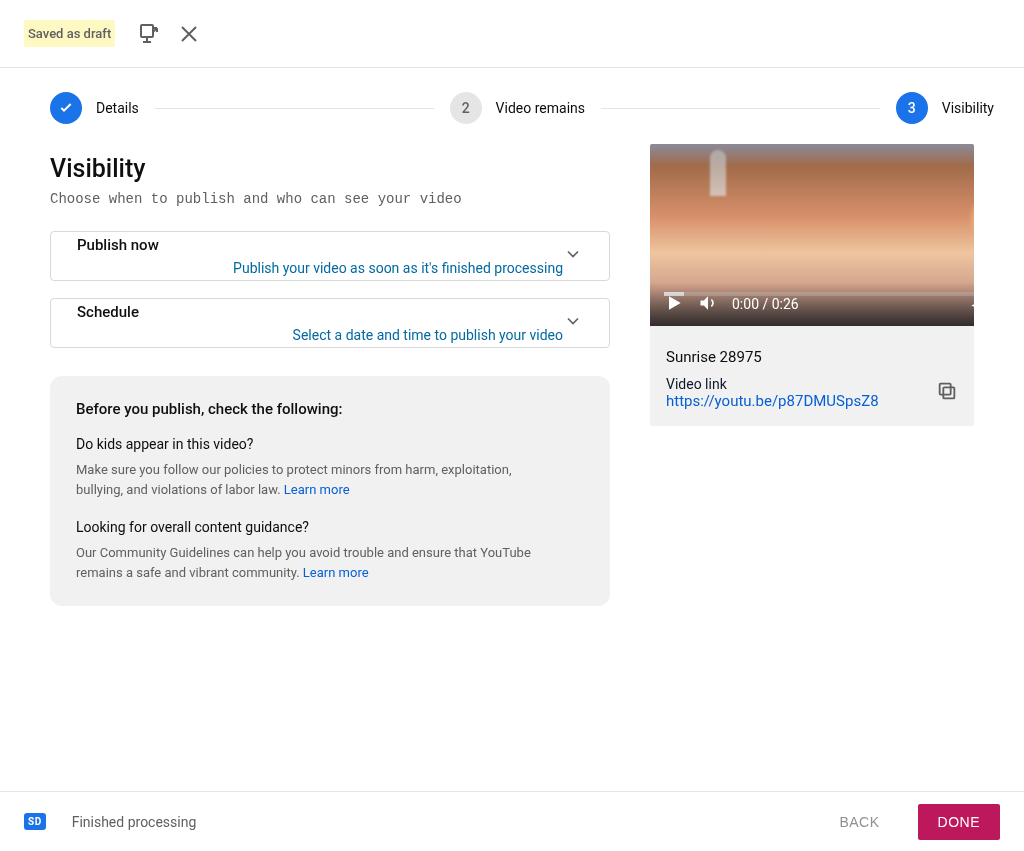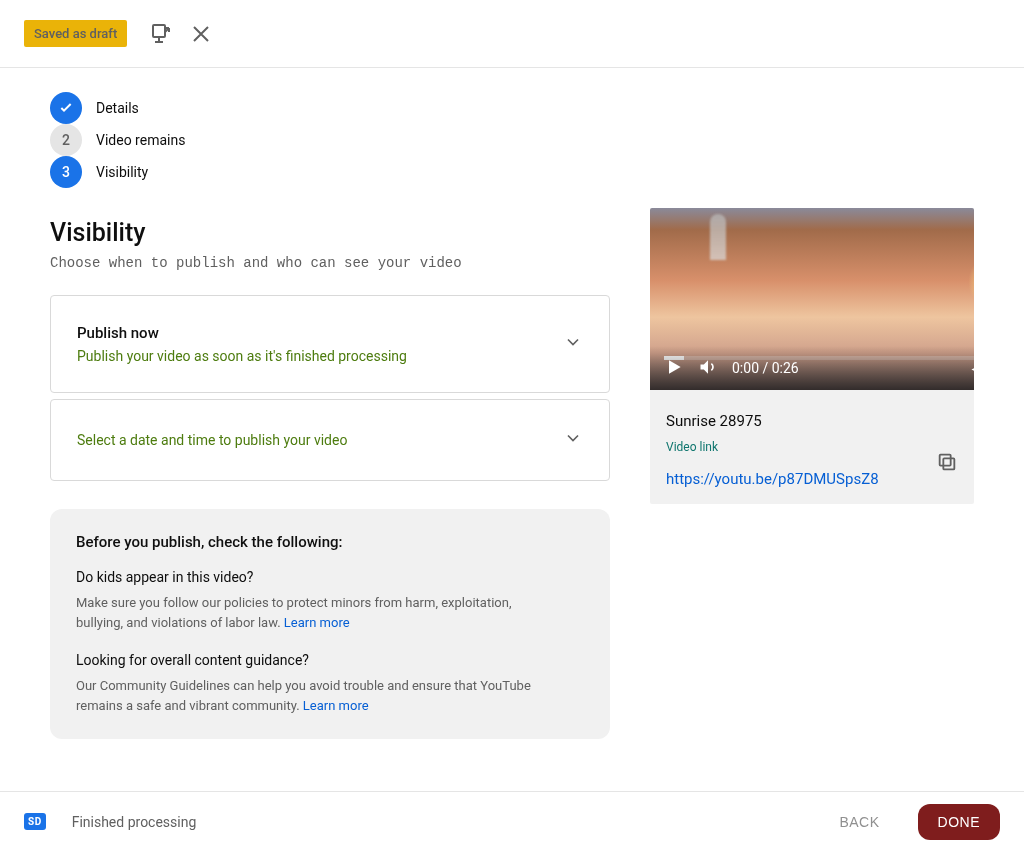--- a/index.html
+++ b/index.html
@@ -16,41 +16,40 @@
     display: flex; align-items: center;
     padding: 0 24px;
     height: 68px;
     border-bottom: 1px solid #e5e5e5;
   }
   .header-title {
     font-size: 20px; font-weight: 500;
     flex: 1;
   }
   .badge {
-    background: #eab308;
+    background: #fef9c3;
     border-radius: 2px;
-    padding: 6px 10px;
+    padding: 6px 4px;
     font-size: 13px;
     color: #606060;
     font-weight:500;
   }
   .icon-btn {
     width: 40px; height: 40px;
     display: flex; align-items: center; justify-content: center;
     cursor: pointer;
     color: #606060;
     border-radius: 50%;
   }
   .icon-btn svg { width: 24px; height: 24px; }
 
   .stepper {
-    display: flex; align-items: flex-start;
+    display: flex; align-items: center;
     gap: 0;
     padding: 24px 30px 20px 50px;
-    flex-direction: column;
   }
   .step {
     display: flex; align-items: center; gap: 14px;
     cursor: pointer;
   }
   .step-circle {
     width: 32px; height: 32px; border-radius: 50%;
     display: flex; align-items: center; justify-content: center;
     font-size: 14px; font-weight: 500;
   }
@@ -77,28 +76,28 @@
   }
   .section-sub {
     font-size: 14px; color: #606060;
     margin-bottom: 24px;
     font-family: Liberation Mono, monospace;
   }
 
   .card {
     border: 1px solid #d9d9d9;
     border-radius: 4px;
-    padding: 28px 26px;
-    margin-bottom: 6px;
+    padding: 4px 26px;
+    margin-bottom: 17px;
     cursor: pointer;
     display: flex; align-items: center;
   }
   .card-left { flex: 1; }
   .card-title { font-size: 15px; font-weight: 500; margin-bottom: 6px; }
-  .card-desc  { font-size: 14px; color: #4d7c0f; }
+  .card-desc  { font-size: 14px; color: #0369a1; text-align: right; }
   .chevron svg { width: 20px; height: 20px; color:#606060;}
 
   .infobox {
     margin-top: 28px;
     background: #f1f1f1;
     border-radius: 12px;
     padding: 24px 26px 24px 26px;
   }
   .infobox-title { font-size: 15px; font-weight: 500; margin-bottom: 18px; }
   .infobox-q     { font-size: 14px; font-weight: 400; color:#0d0d0d; margin-bottom: 8px; }
@@ -153,21 +152,21 @@
     background:#fff;
   }
   .controls svg { width:20px; height:20px; fill:#fff;}
   .controls .spacer { flex:1; }
 
   .video-title { padding: 22px 16px 4px 16px; font-size: 15px; color: #0d0d0d;}
   .meta-row {
     display:flex; align-items: center; padding: 6px 16px 16px 16px;
   }
   .meta-left { flex:1; }
-  .meta-label { font-size:12px; color:#0f766e; margin-bottom:16px;}
+  .meta-label { font-size:14px; color:#0f172a; margin-bottom:0;}
   .meta-link  { font-size:15px; color:#065fd4; cursor:pointer;}
   .copy-icon svg{ width:22px; height:22px; color:#606060;}
 
   .footer {
     position: absolute; left:0; right:0; bottom:0;
     height: 60px;
     border-top: 1px solid #e5e5e5;
     background: #fff;
     display:flex; align-items:center;
     padding: 0 24px;
@@ -182,21 +181,21 @@
   }
   .footer-status { font-size:14px; color:#606060; }
   .footer .spacer { flex:1; }
   .btn-text {
     font-size:14px; font-weight:500; color:#909090;
     background:none; border:none; padding:8px 12px; cursor:pointer;
     letter-spacing:.5px;
   }
   .btn-primary {
     font-size:14px; font-weight:500; color:#fff;
-    background:#7f1d1d; border:none; border-radius:12px;
+    background:#be185d; border:none; border-radius:2px;
     padding:10px 20px; cursor:pointer;
     letter-spacing:.5px;
   }
 </style>
 </head>
 <body>
 
 <div class="header">
   <div class="badge">Saved as draft</div>
   <div class="icon-btn" style="margin-left:14px;">
@@ -249,20 +248,21 @@
       </div>
       <div class="chevron">
         <svg viewBox="0 0 24 24" fill="none" stroke="currentColor" stroke-width="2">
             <path d="M6 9 l6 6 6-6"></path>
           </svg>
       </div>
     </div>
 
     <div class="card">
       <div class="card-left">
+        <div class="card-title">Schedule</div>
         <div class="card-desc">Select a date and time to publish your video</div>
       </div>
       <div class="chevron">
         <svg viewBox="0 0 24 24" fill="none" stroke="currentColor" stroke-width="2">
             <path d="M6 9 l6 6 6-6"></path>
           </svg>
       </div>
     </div>
 
     <div class="infobox">

